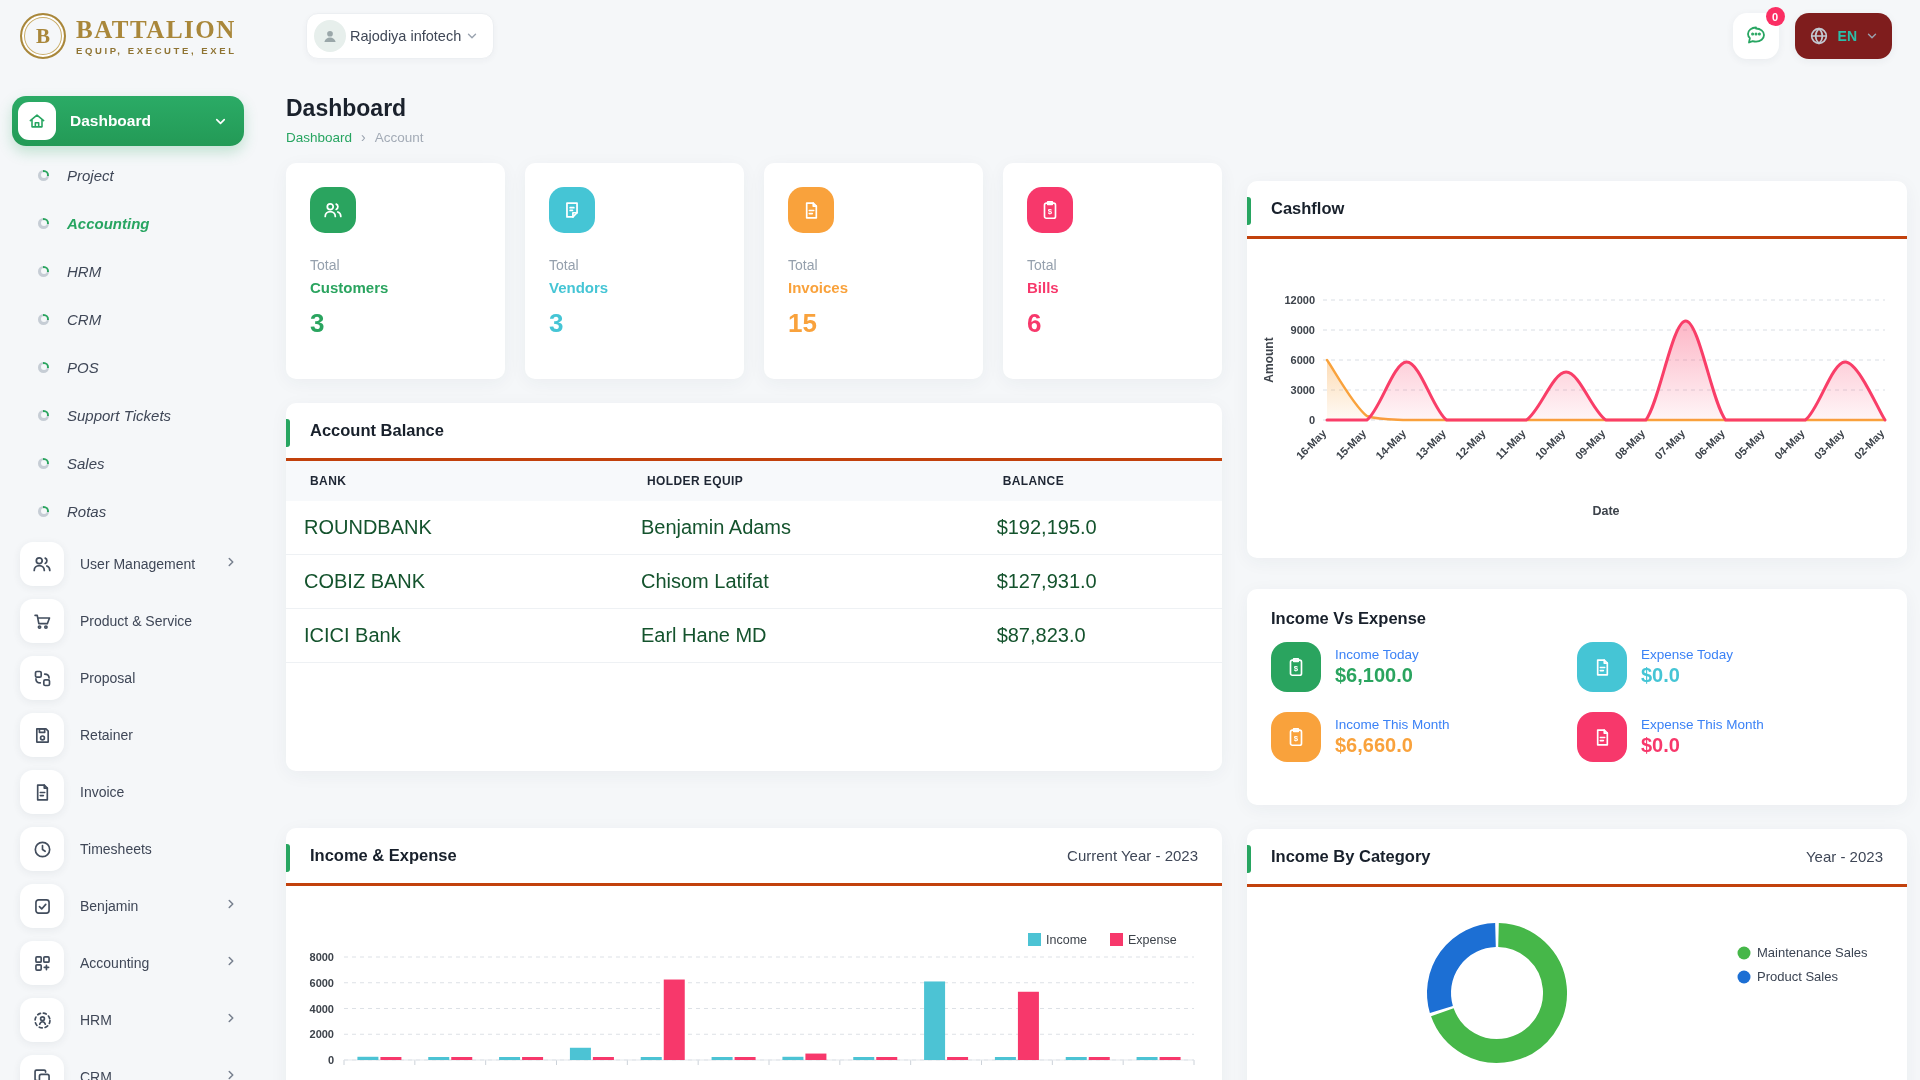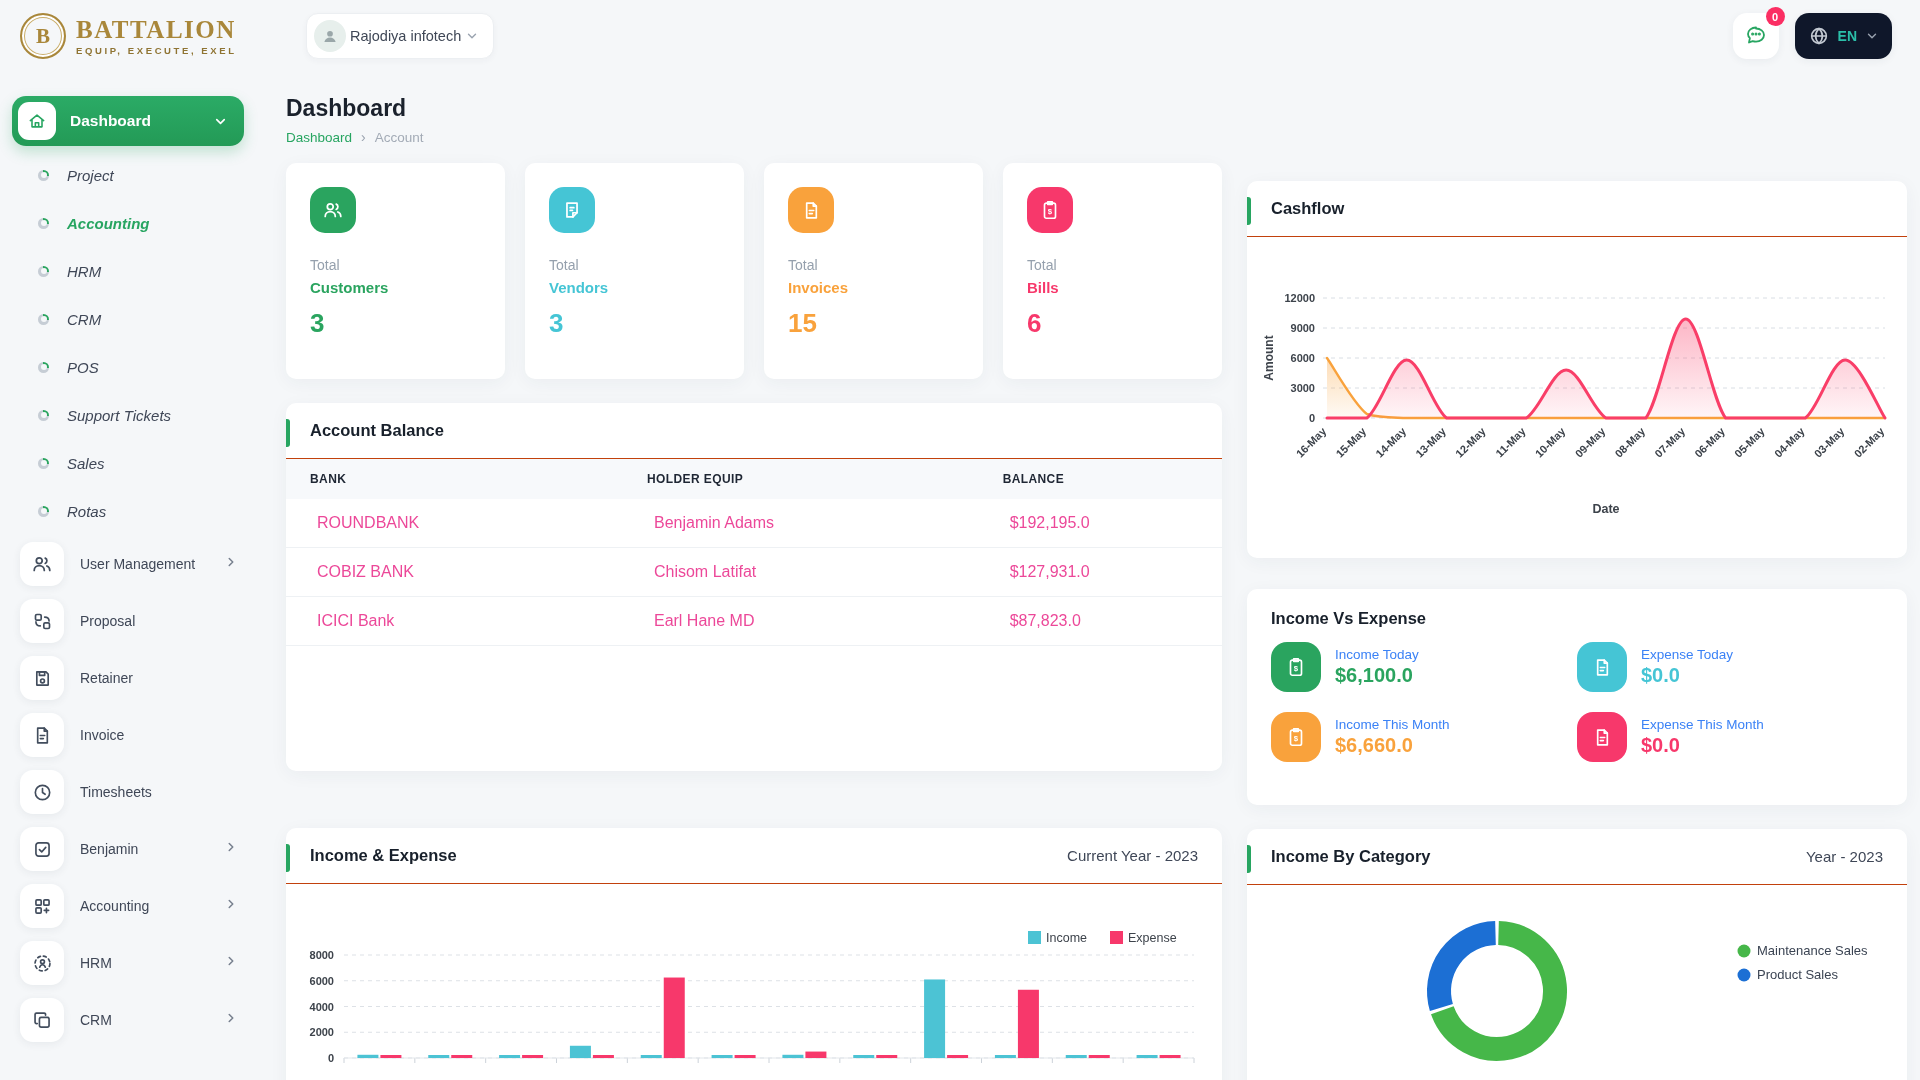--- a/index.html
+++ b/index.html
@@ -14,21 +14,21 @@
   .brand { font-family:"Liberation Serif", serif; font-weight:700; font-size:25px; letter-spacing:1.5px; color:#a9873a; line-height:1; }
   .tagline { font-size:9.5px; font-weight:700; letter-spacing:2.6px; color:#8f7433; margin-top:3px; text-align:center; }
   .workspace { margin-left:36px; height:46px; background:#fff; border:1px solid #eceff2; border-radius:12px; display:flex; align-items:center;
     gap:4px; padding:0 14px 0 7px; cursor:pointer; font-size:14.5px; color:#3f4756; box-shadow:0 2px 6px rgba(40,52,70,.04); }
   .avatar { width:32px; height:32px; border-radius:50%; background:#e7efec; display:flex; align-items:center; justify-content:center; color:#9aa7a9; }
   .header-right { margin-left:auto; display:flex; align-items:center; gap:16px; }
   .icon-btn { position:relative; width:46px; height:46px; background:#fff; border:none; border-radius:14px; cursor:pointer;
     display:flex; align-items:center; justify-content:center; color:#27a561; box-shadow:0 2px 8px rgba(40,52,70,.06); }
   .badge { position:absolute; top:-6px; right:-6px; min-width:19px; height:19px; border-radius:10px; background:#fb2e63; color:#fff;
     font-size:11px; font-weight:700; display:flex; align-items:center; justify-content:center; padding:0 4px; }
-  .lang { height:46px; background:#0f172a; border:none; border-radius:14px; cursor:pointer; display:flex; align-items:center; gap:8px;
+  .lang { height:46px; background:#7f1d1d; border:none; border-radius:14px; cursor:pointer; display:flex; align-items:center; gap:8px;
     padding:0 13px; box-shadow:0 2px 8px rgba(40,52,70,.06); }
   .lang .code { font-size:14px; font-weight:700; color:#2bbfa9; }
   .chev { color:#9aa3af; }
 
   
   aside { position:absolute; top:72px; left:0; bottom:0; width:260px; padding:24px 12px 0; overflow:hidden; }
   .dash-btn { width:232px; height:50px; border:none; border-radius:14px; background:linear-gradient(180deg,#2bab66,#239a56); display:flex;
     align-items:center; padding:6px; cursor:pointer; box-shadow:0 6px 14px rgba(39,165,97,.25); }
   .dash-ic { width:38px; height:38px; background:#fff; border-radius:11px; display:flex; align-items:center; justify-content:center; color:#27a561; }
   .dash-btn .lbl { color:#fff; font-weight:700; font-size:15.5px; margin-left:14px; }
@@ -53,35 +53,35 @@
   .breadcrumb { margin-top:7px; font-size:13.5px; display:flex; align-items:center; }
   .bc-link { color:#27a561; cursor:pointer; text-decoration:none; }
   .bc-sep { color:#9aa3af; margin:0 9px; font-size:14px; }
   .bc-cur { color:#a3abb6; }
   .columns { display:flex; gap:25px; margin-top:18px; }
   .col-left { width:936px; }
   .col-right { width:660px; padding-top:18px; }
 
   .card { background:#fff; border-radius:10px; box-shadow:0 4px 18px rgba(40,52,70,.05); position:relative; }
   .card.accent::before { content:""; position:absolute; left:0; top:16px; width:4px; height:28px; background:#27a561; border-radius:0 3px 3px 0; }
-  .card-head { display:flex; align-items:center; justify-content:space-between; padding:18px 24px; border-bottom:1px solid #c2410c; }
+  .card-head { display:flex; align-items:center; justify-content:space-between; padding:18px 24px; border-bottom:3px solid #c2410c; }
   .card h2 { font-size:16.5px; font-weight:700; color:#18202b; }
   .head-right { font-size:15px; color:#3f4757; }
 
   .stats-row { display:flex; gap:20px; }
   .stat-card { flex:1; height:216px; padding:24px; }
   .stat-ic { width:46px; height:46px; border-radius:15px; display:flex; align-items:center; justify-content:center; color:#fff; }
   .stat-total { margin-top:24px; color:#95a0ad; font-size:14px; }
   .stat-lbl { margin-top:6px; font-size:15px; font-weight:700; }
   .stat-val { margin-top:12px; font-size:26px; font-weight:600; }
 
   .ab-card { margin-top:24px; height:368px; overflow:hidden; }
   table { width:100%; border-collapse:collapse; }
   thead th { background:#f7f9fb; text-align:left; padding:13px 24px; font-size:12px; font-weight:700; color:#1f2734; letter-spacing:.4px; }
-  tbody td { padding:15px 31px; font-size:16px; color:#ec4899; border-bottom:1px solid #eef1f4; }
+  tbody td { padding:15px 18px; font-size:20px; color:#14532d; border-bottom:1px solid #eef1f4; }
   th:nth-child(1), td:nth-child(1){ width:36%; } th:nth-child(2), td:nth-child(2){ width:38%; } th:nth-child(3), td:nth-child(3){ width:26%; }
 
   .ie-card { margin-top:57px; height:430px; overflow:hidden; }
   .cf-card { height:377px; overflow:hidden; }
   .ive-card { margin-top:31px; height:216px; }
   .ive-card h2 { padding:20px 24px 12px; }
   .ive-grid { display:grid; grid-template-columns:1fr 1fr; row-gap:20px; padding:2px 24px 0; }
   .ive-item { display:flex; align-items:center; gap:14px; }
   .ive-ic { width:50px; height:50px; border-radius:16px; display:flex; align-items:center; justify-content:center; color:#fff; flex:none; }
   .ive-lbl { font-size:13.5px; color:#3b82f6; }
@@ -190,20 +190,30 @@
         <span class="icon-box">
           <svg width="22" height="22" viewBox="0 0 24 24" fill="none" stroke="currentColor" stroke-width="1.9" stroke-linecap="round" stroke-linejoin="round">
             <circle cx="9" cy="8.5" r="3.2"></circle>
             <path d="M3.5 19c0-3 2.5-5.2 5.5-5.2S14.5 16 14.5 19M15.5 5.6a3.2 3.2 0 0 1 0 5.8M17.3 14.2c2 .8 3.2 2.5 3.2 4.8"></path>
           </svg>
         </span>
         <span class="menu-lbl">User Management</span>
         <span class="chev"><svg class="chev" width="14" height="14" viewBox="0 0 24 24" fill="none" stroke="currentColor" stroke-width="2.6" stroke-linecap="round" stroke-linejoin="round">
             <path d="M9 6l6 6-6 6"></path>
           </svg></span>
+      </div>
+      <div class="menu-item">
+        <span class="icon-box">
+          <svg width="21" height="21" viewBox="0 0 24 24" fill="none" stroke="currentColor" stroke-width="1.9" stroke-linecap="round" stroke-linejoin="round">
+            <path d="M3.5 5H6l1.8 9.5h9.7L20 8H7"></path>
+            <circle cx="8.6" cy="18.4" r="1.3"></circle>
+            <circle cx="15.9" cy="18.4" r="1.3"></circle>
+          </svg>
+        </span>
+        <span class="menu-lbl">Product &amp; Service</span>
       </div>
       <div class="menu-item">
         <span class="icon-box">
           <svg width="21" height="21" viewBox="0 0 24 24" fill="none" stroke="currentColor" stroke-width="1.9" stroke-linecap="round" stroke-linejoin="round">
             <rect x="4" y="4" width="6.5" height="6.5" rx="1.5"></rect>
             <rect x="13.5" y="13.5" width="6.5" height="6.5" rx="1.5"></rect>
             <path d="M14.5 7c3 0 5 2 5 4.5M9.5 17c-3 0-5-2-5-4.5"></path>
           </svg>
         </span>
         <span class="menu-lbl">Proposal</span>

